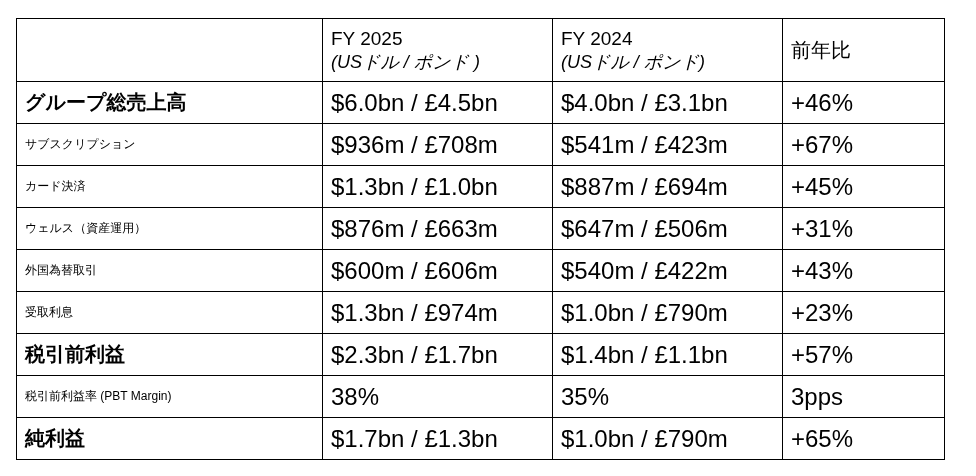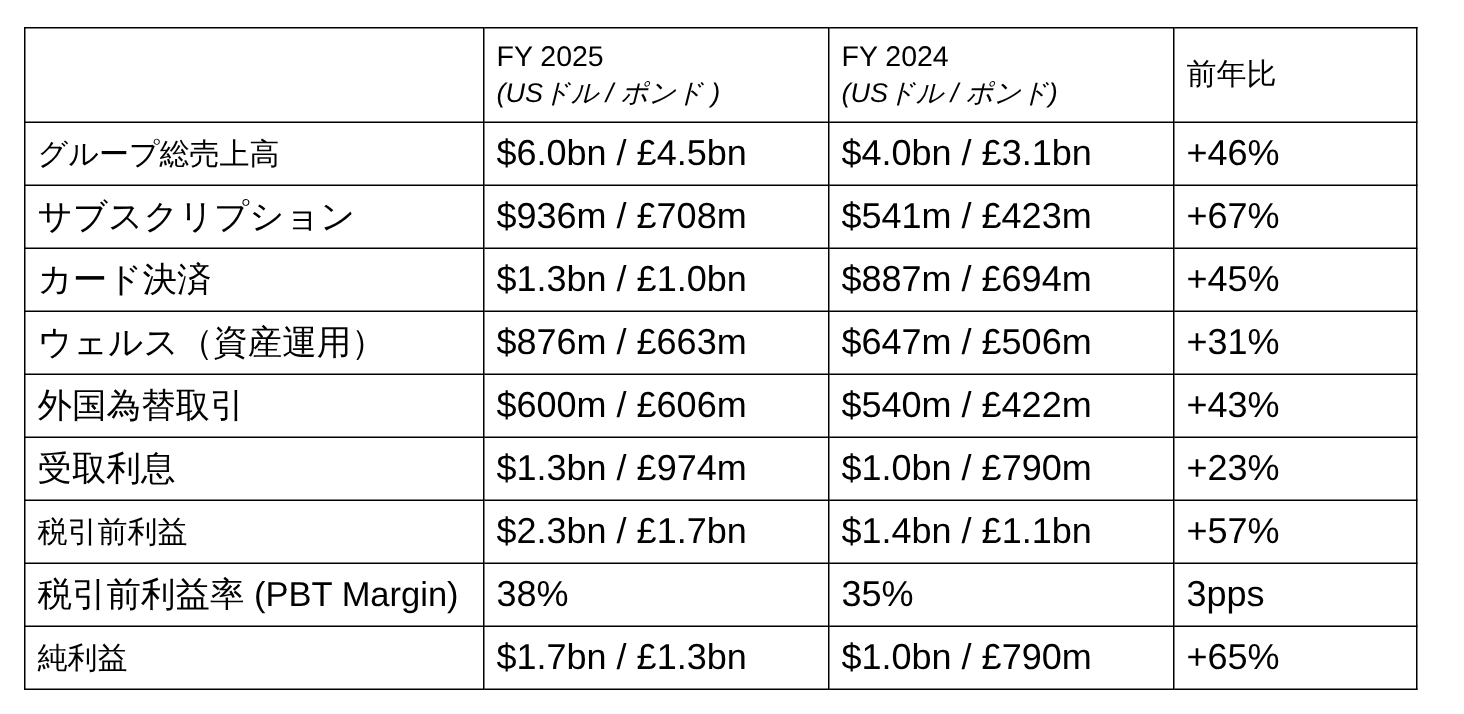--- a/index.html
+++ b/index.html
@@ -45,24 +45,24 @@
     line-height: 1.25;
   }
   thead th.yoy-head {
     font-size: 20px;
   }
   tbody td {
     height: 41px;
     font-size: 24px;
   }
   tbody tr td.label {
-    font-size: 23px;
+    font-size: 12px;
   }
   tbody tr.bold td.label {
-    font-weight: normal;
+    font-weight: bold;
     font-size: 20px;
   }
   .hdr-line2 {
     display: block;
     font-size: 18px;
     font-style: italic;
   }
 </style>
 </head>
 <body>

